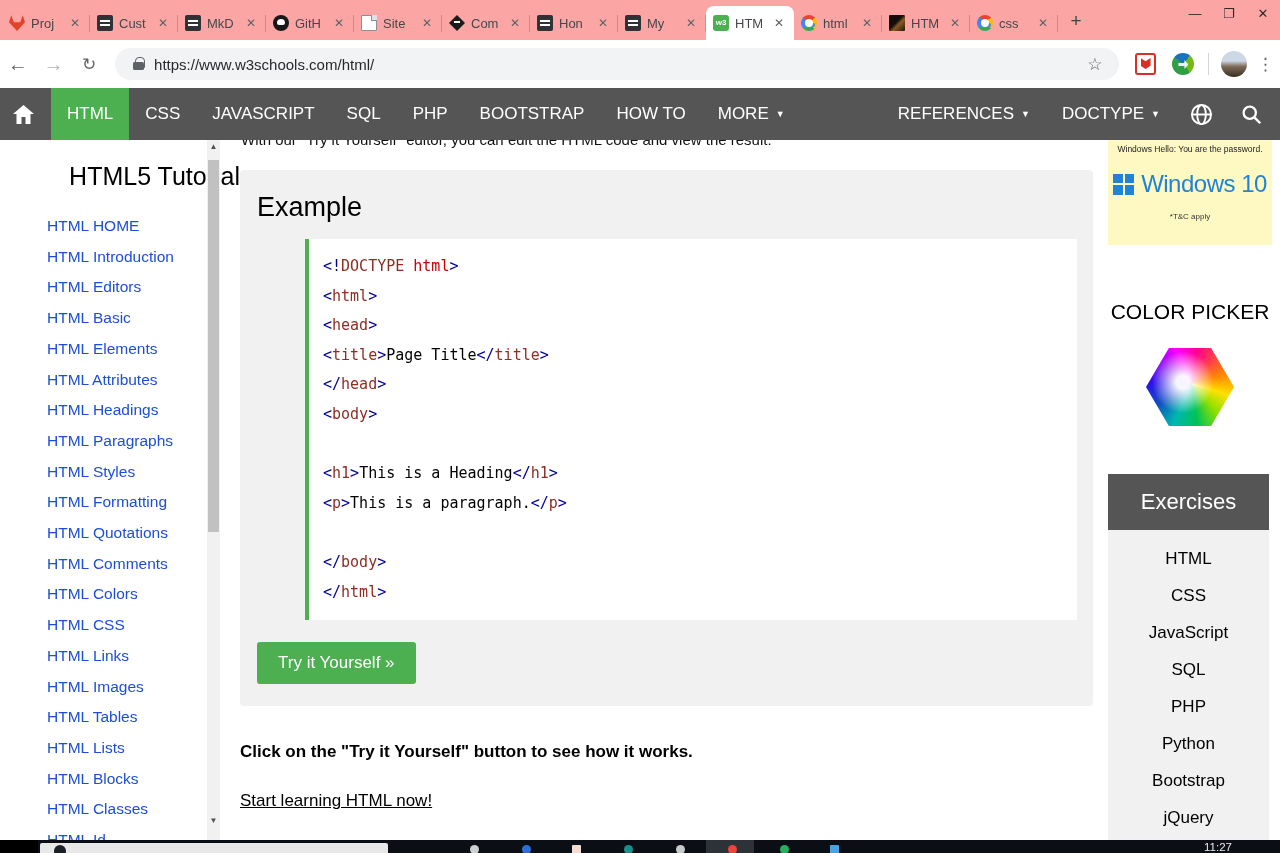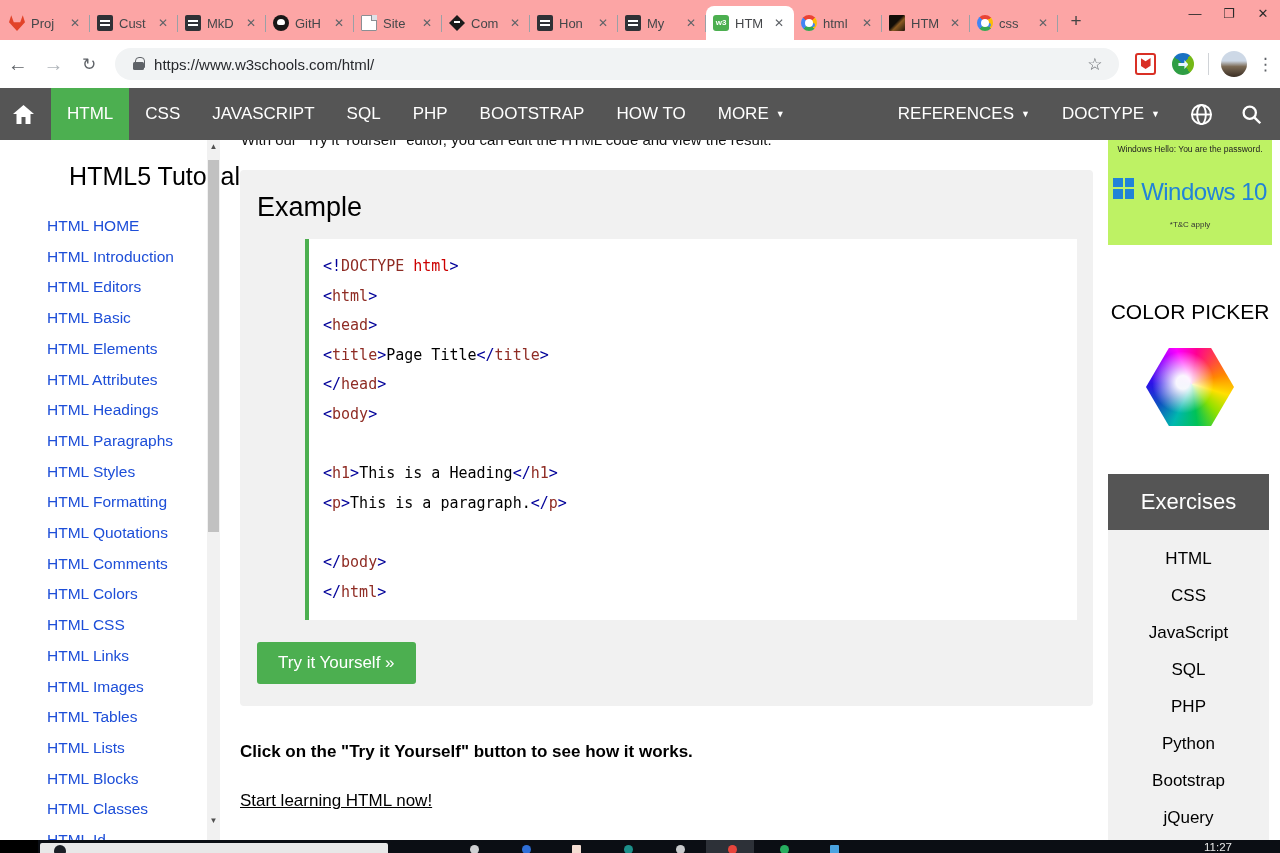--- a/index.html
+++ b/index.html
@@ -85,26 +85,26 @@
   .tk-p { color:#000099; }
   .tk-n { color:#8f2c24; }
   .tk-r { color:#cc0000; }
   .tk-x { color:#000; }
   .tryit-btn { display:inline-block; margin-top:22px; background:#4caf50; color:#fff; font-size:17px; padding:11px 21px; border:none; border-radius:3px; font-family:"Liberation Sans", sans-serif; }
   .instruction { margin-top:36px; font-size:17px; font-weight:bold; color:#000; }
   .start-link { display:inline-block; margin-top:29px; font-size:17px; color:#000; text-decoration:underline; }
 
   
   .rightbar { position:absolute; left:1108px; top:140px; width:164px; height:713px; background:#fff; }
-  .ad { width:164px; height:105px; background:#bef264; text-align:center; padding-top:4px; }
+  .ad { width:164px; height:105px; background:#fef9c3; text-align:center; padding-top:4px; }
   .ad-line1 { font-size:8.5px; color:#222; }
   .ad-brand { margin-top:16px; display:flex; align-items:center; justify-content:center; gap:7px; }
   .winlogo { width:21px; height:21px; display:grid; grid-template-columns:1fr 1fr; grid-template-rows:1fr 1fr; gap:2px; }
   .winlogo i { background:#2183d8; }
-  .ad-brand-text { font-size:24px; color:#2183d8; letter-spacing:-0.5px;margin-top:8px; }
+  .ad-brand-text { font-size:24px; color:#2183d8; letter-spacing:-0.5px; }
   .ad-tc { margin-top:14px; font-size:8px; color:#333; }
   .cp-title { margin-top:55px; text-align:center; font-size:21px; color:#000; }
   .hexwrap { margin:24px auto 0; width:88px; height:78px; }
   .hex { width:88px; height:78px; clip-path:polygon(26% 0,74% 0,100% 50%,74% 100%,26% 100%,0 50%);
     background:
       radial-gradient(circle at 42% 44%, rgba(255,255,255,.96) 0 10%, rgba(255,255,255,0) 46%),
       conic-gradient(from 205deg at 52% 46%, #00b7ae, #0f52c0, #2a12e8, #8a00ff, #ff00ff, #ff0090, #ff4444, #ff8800, #ffe000, #8fe000, #00c257, #00b7ae); }
   .exercises-hd { margin-top:48px; width:161px; height:56px; background:#555555; color:#fff; font-size:22px; display:flex; align-items:center; justify-content:center; }
   .exercises-list { width:161px; background:#f1f1f1; padding:10px 0 14px; }
   .exercise-link { display:block; text-align:center; font-size:17px; color:#000; text-decoration:none; line-height:37px; }

